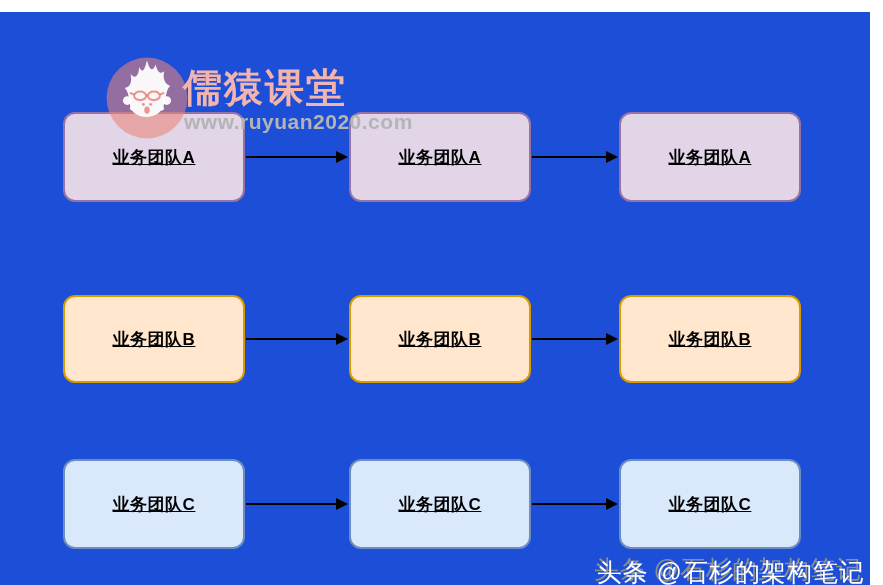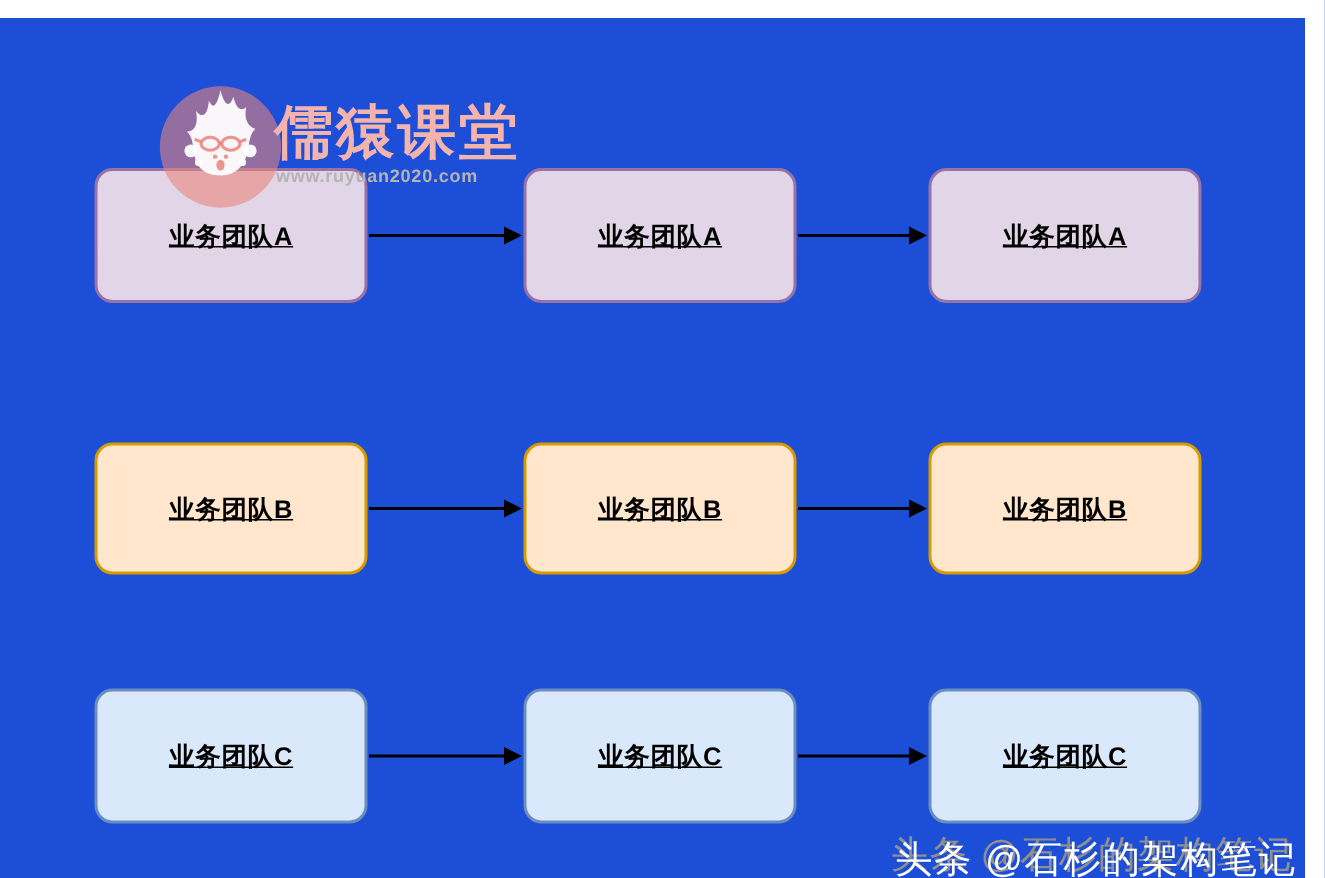--- a/index.html
+++ b/index.html
@@ -27,21 +27,21 @@
   
   .logo{position:absolute;left:0;top:0;z-index:5;}
   .logo-badge{position:absolute;left:104px;top:43px;width:86px;height:86px;}
   .logo-title{
     position:absolute;left:183px;top:49px;
     font-size:39px;font-weight:bold;letter-spacing:2px;white-space:nowrap;
     color:var(--title-color,#f2b4ac);
   }
   .logo-url{
     position:absolute;left:184px;top:98px;
-    font-size:12px;font-weight:600;letter-spacing:0.5px;white-space:nowrap;
+    font-size:21px;font-weight:600;letter-spacing:0.5px;white-space:nowrap;
     color:var(--url-color,#b4b4b4);
   }
   
   .footer-credit{
     position:absolute;right:5px;top:544px;
     font-size:25px;font-weight:normal;letter-spacing:1px;white-space:nowrap;
     color:var(--credit-color,#fff);
     text-shadow:-3px -3px 0 var(--credit-shadow,#8f8f8f);
   }
 </style>

